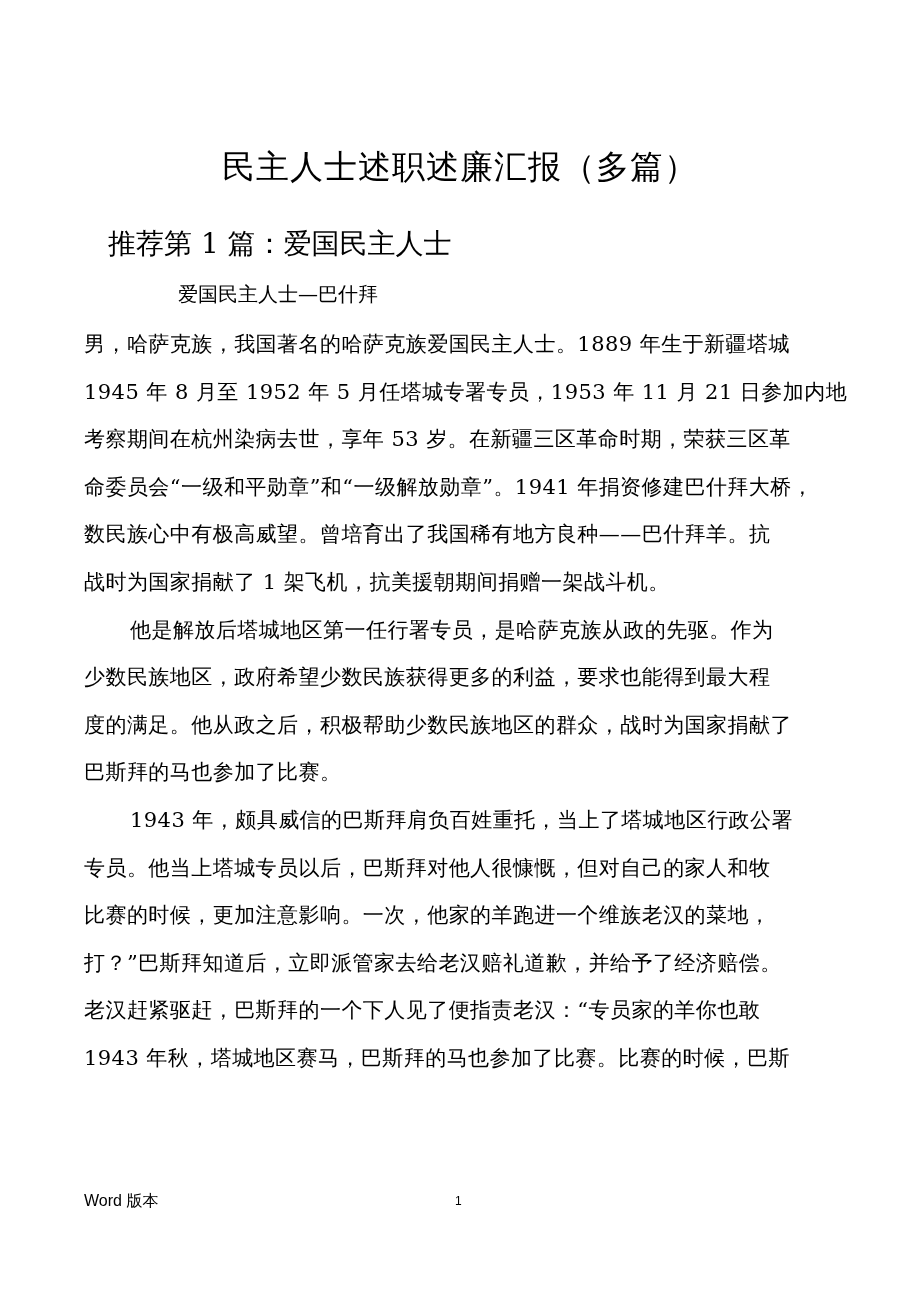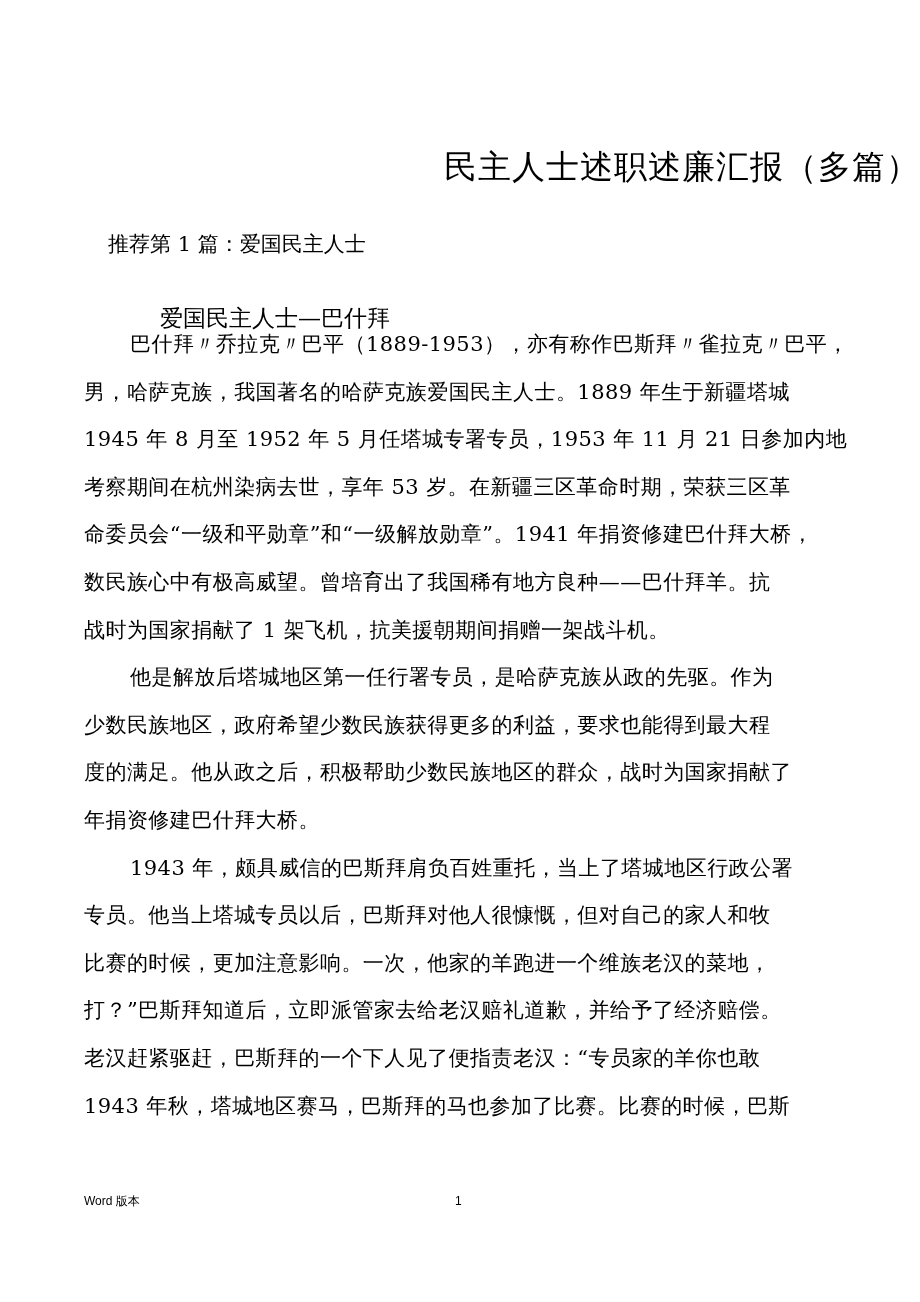--- a/index.html
+++ b/index.html
@@ -20,42 +20,41 @@
       left: 0; top: 0;
       width: 920px;
       height: 1302px;
       background: #ffffff;
     }
     .title {
       position: absolute;
       top: 143px;
       left: 0;
       width: 920px;
-      text-align: right;
+      text-align: center;
       font-size: 33px;
       line-height: 48px;
       letter-spacing: 1px;
       white-space: nowrap;
     }
     .subtitle {
       position: absolute;
       left: 108px;
       top: 228px;
-      font-size: 21px;
+      font-size: 28px;
       line-height: 32px;
       white-space: nowrap;
     }
     .section-heading {
       position: absolute;
-      left: 160px;
+      left: 178px;
       top: 278px;
-      font-size: 23px;
+      font-size: 20px;
       line-height: 32px;
       white-space: nowrap;
-      margin-top: 24px;
     }
     .body-lines {
       position: absolute;
       left: 84px;
       top: 325px;
       width: 760px;
     }
     .line {
       height: 47.6px;
       line-height: 38px;
@@ -65,21 +64,21 @@
       letter-spacing: 0.45px;
     }
     .line.indent {
       padding-left: 46px;
     }
     .footer-left {
       position: absolute;
       left: 84px;
       top: 1193px;
       font-family: "Liberation Sans", "DejaVu Sans", sans-serif;
-      font-size: 12px;
+      font-size: 16px;
       line-height: 16px;
       color: #000;
     }
     .footer-page {
       position: absolute;
       left: 455px;
       top: 1193px;
       font-family: "Liberation Sans", "DejaVu Sans", sans-serif;
       font-size: 12px;
       line-height: 16px;
@@ -91,31 +90,30 @@
 
 <div class="page">
 
   <div class="title">民主人士述职述廉汇报（多篇）</div>
 
   <div class="subtitle">推荐第 1 篇：爱国民主人士</div>
 
   <div class="section-heading">爱国民主人士—巴什拜</div>
 
   <div class="body-lines">
-    <div class="line indent">巴什拜〃乔拉克〃巴平（1889-1953），亦有称作巴斯拜〃雀拉克〃巴平，</div>
     <div class="line">男，哈萨克族，我国著名的哈萨克族爱国民主人士。1889 年生于新疆塔城</div>
     <div class="line">1945 年 8 月至 1952 年 5 月任塔城专署专员，1953 年 11 月 21 日参加内地</div>
     <div class="line">考察期间在杭州染病去世，享年 53 岁。在新疆三区革命时期，荣获三区革</div>
     <div class="line">命委员会“一级和平勋章”和“一级解放勋章”。1941 年捐资修建巴什拜大桥，</div>
     <div class="line">数民族心中有极高威望。曾培育出了我国稀有地方良种——巴什拜羊。抗</div>
     <div class="line">战时为国家捐献了 1 架飞机，抗美援朝期间捐赠一架战斗机。</div>
     <div class="line indent">他是解放后塔城地区第一任行署专员，是哈萨克族从政的先驱。作为</div>
     <div class="line">少数民族地区，政府希望少数民族获得更多的利益，要求也能得到最大程</div>
     <div class="line">度的满足。他从政之后，积极帮助少数民族地区的群众，战时为国家捐献了</div>
-    <div class="line">年捐资修建巴什拜大桥。</div>
+    <div class="line">巴斯拜的马也参加了比赛。</div>
     <div class="line indent">1943 年，颇具威信的巴斯拜肩负百姓重托，当上了塔城地区行政公署</div>
     <div class="line">专员。他当上塔城专员以后，巴斯拜对他人很慷慨，但对自己的家人和牧</div>
     <div class="line">比赛的时候，更加注意影响。一次，他家的羊跑进一个维族老汉的菜地，</div>
     <div class="line">打？”巴斯拜知道后，立即派管家去给老汉赔礼道歉，并给予了经济赔偿。</div>
     <div class="line">老汉赶紧驱赶，巴斯拜的一个下人见了便指责老汉：“专员家的羊你也敢</div>
     <div class="line">1943 年秋，塔城地区赛马，巴斯拜的马也参加了比赛。比赛的时候，巴斯</div>
   </div>
 
   <div class="footer-left">Word 版本</div>
   <div class="footer-page">1</div>

